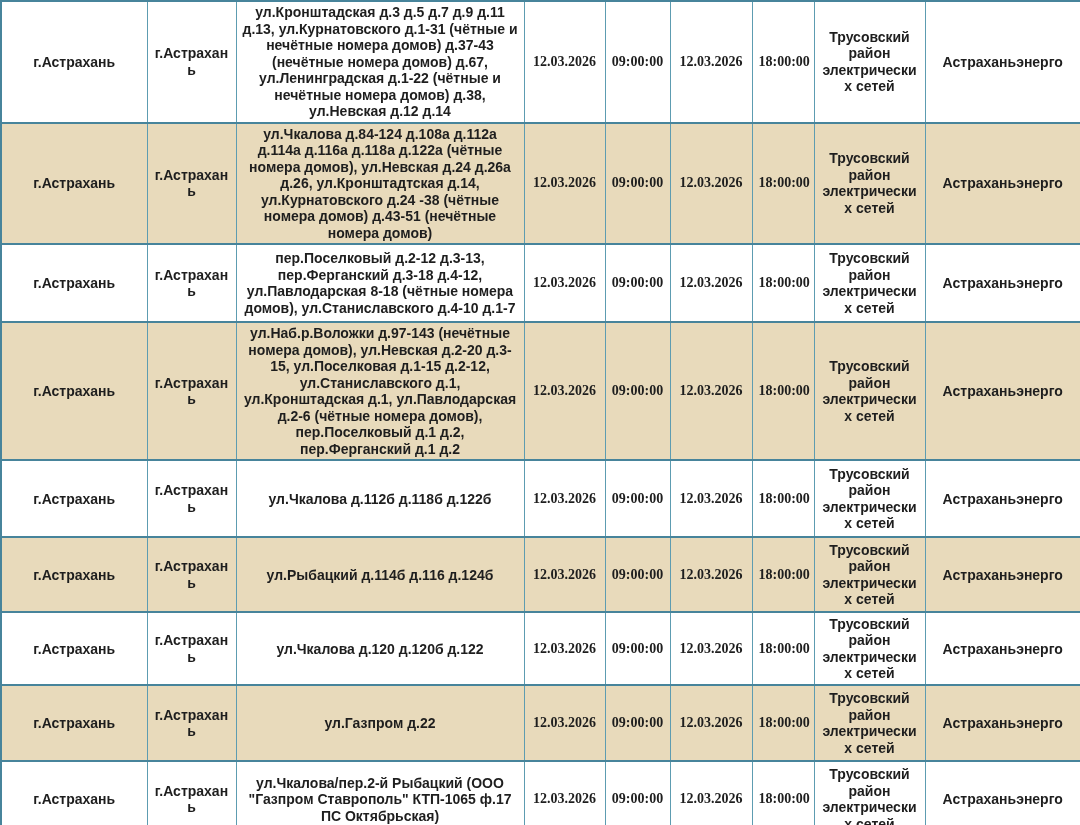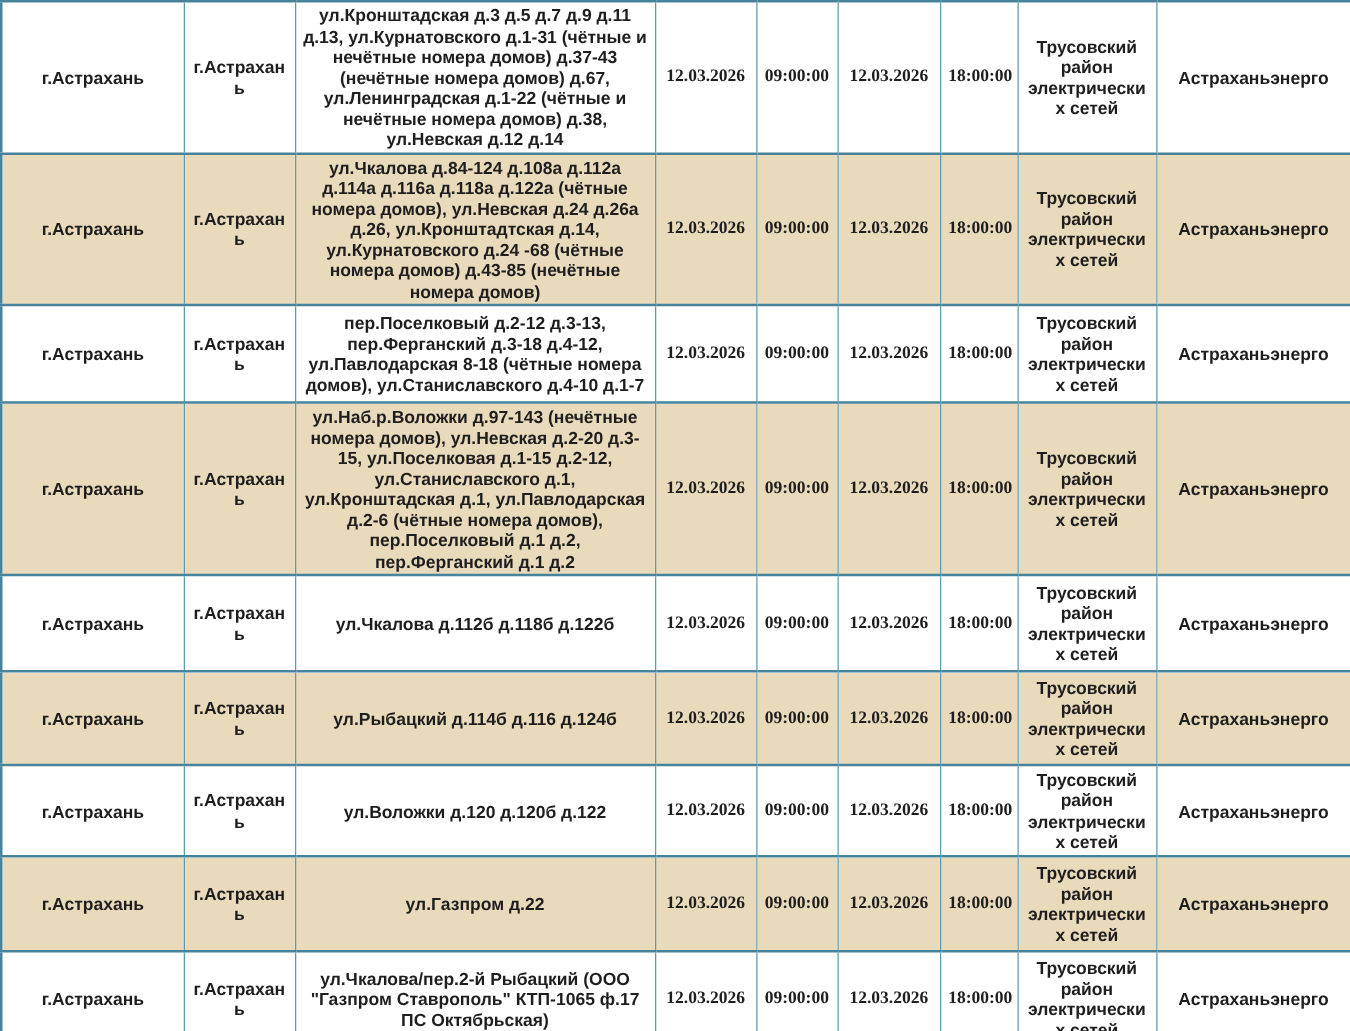--- a/index.html
+++ b/index.html
@@ -78,21 +78,21 @@
         <td class="nowrap">12.03.2026</td>
         <td class="nowrap">09:00:00</td>
         <td class="nowrap">12.03.2026</td>
         <td class="nowrap">18:00:00</td>
         <td>Трусовский район электрических сетей</td>
         <td>Астраханьэнерго</td>
       </tr>
       <tr>
         <td>г.Астрахань</td>
         <td>г.Астрахань</td>
-        <td>ул.Чкалова д.84-124 д.108а д.112а д.114а д.116а д.118а д.122а (чётные номера домов), ул.Невская д.24 д.26а д.26, ул.Кронштадтская д.14, ул.Курнатовского д.24 -68 (чётные номера домов) д.43-85 (нечётные номера домов)</td>
+        <td>ул.Чкалова д.84-124 д.108а д.112а д.114а д.116а д.118а д.122а (чётные номера домов), ул.Невская д.24 д.26а д.26, ул.Кронштадтская д.14, ул.Курнатовского д.24 -38 (чётные номера домов) д.43-51 (нечётные номера домов)</td>
         <td class="nowrap">12.03.2026</td>
         <td class="nowrap">09:00:00</td>
         <td class="nowrap">12.03.2026</td>
         <td class="nowrap">18:00:00</td>
         <td>Трусовский район электрических сетей</td>
         <td>Астраханьэнерго</td>
       </tr>
       <tr>
         <td>г.Астрахань</td>
         <td>г.Астрахань</td>
@@ -133,21 +133,21 @@
         <td class="nowrap">12.03.2026</td>
         <td class="nowrap">09:00:00</td>
         <td class="nowrap">12.03.2026</td>
         <td class="nowrap">18:00:00</td>
         <td>Трусовский район электрических сетей</td>
         <td>Астраханьэнерго</td>
       </tr>
       <tr>
         <td>г.Астрахань</td>
         <td>г.Астрахань</td>
-        <td>ул.Воложки д.120 д.120б д.122</td>
+        <td>ул.Чкалова д.120 д.120б д.122</td>
         <td class="nowrap">12.03.2026</td>
         <td class="nowrap">09:00:00</td>
         <td class="nowrap">12.03.2026</td>
         <td class="nowrap">18:00:00</td>
         <td>Трусовский район электрических сетей</td>
         <td>Астраханьэнерго</td>
       </tr>
       <tr>
         <td>г.Астрахань</td>
         <td>г.Астрахань</td>

